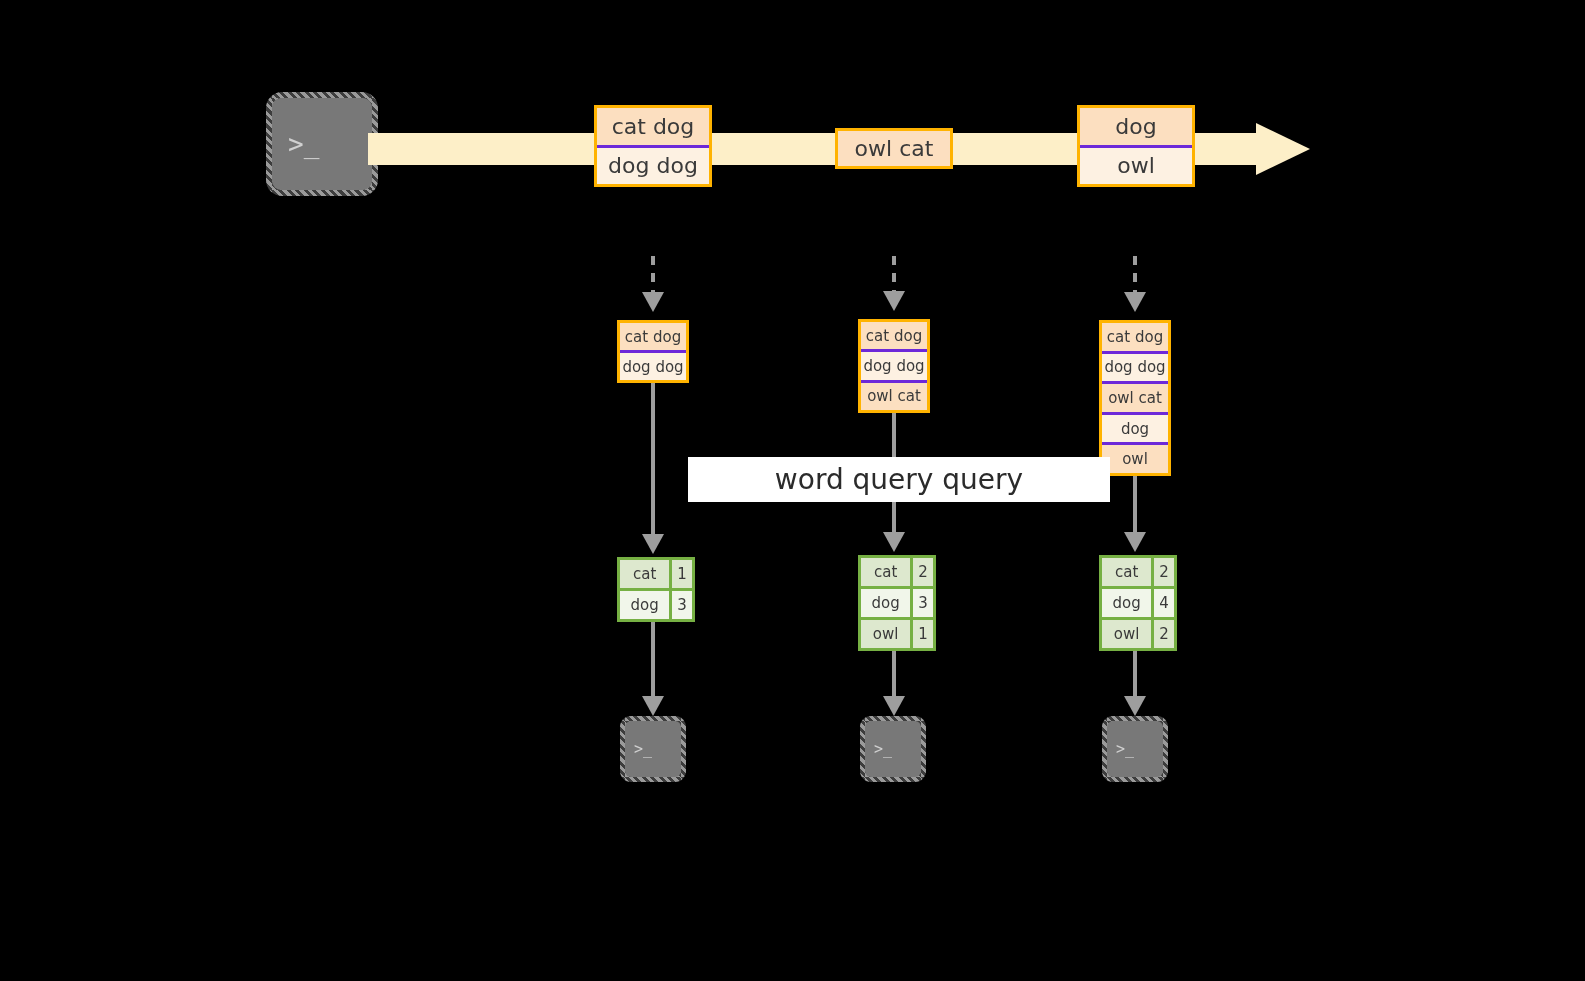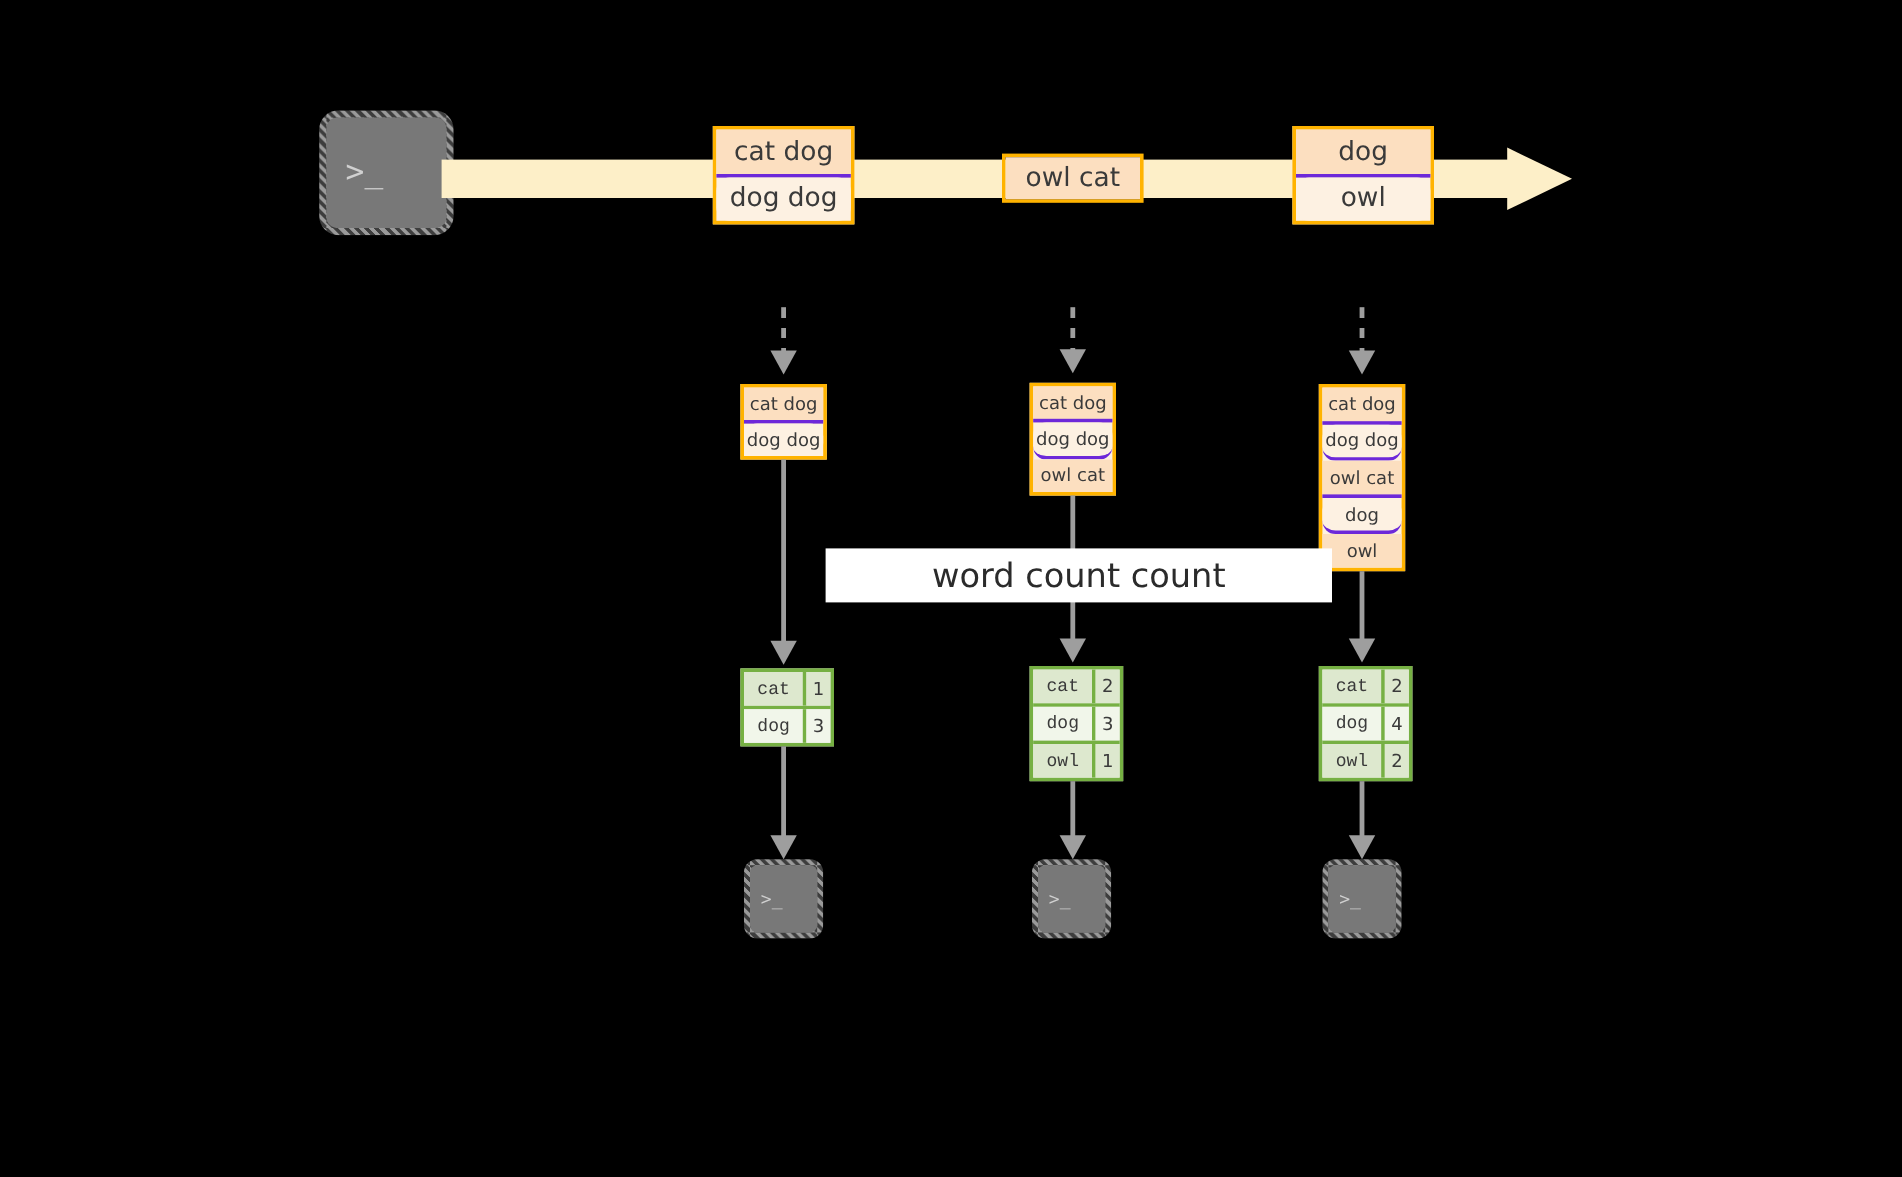--- a/index.html
+++ b/index.html
@@ -66,21 +66,21 @@
   }
   .obox .row {
     flex: 1 1 auto;
     display: flex; align-items: center; justify-content: center;
     color: #3a3a3a;
     white-space: nowrap;
     border-bottom: 3px solid #6d28d9;
   }
   .obox .row:last-child { border-bottom: none; }
   .obox .row.shade { background: #FCDFC0; }
-  .obox .row.light { background: #FDF1E2; border-radius: 11px; }
+  .obox .row.light { background: #FDF1E2; }
 
   
   .tl-box { }
   .tl-box .row { font-size: 22px; }
 
   
   .stack .row { font-size: 15px; }
 
   
   .gtable {
@@ -96,21 +96,21 @@
     border-bottom: 3px solid #76B043;
   }
   .gtable .grow:last-child { border-bottom: none; }
   .gtable .gcell {
     display: flex; align-items: center; justify-content: center;
     color: #3a3a3a;
     font-size: 15px;
     border-right: 3px solid #76B043;
   }
   .gtable .gcell:last-child { border-right: none; }
-  .gtable .gcell.word { width: 68px; font-family: Liberation Mono, monospace; }
+  .gtable .gcell.word { width: 68px; }
   .gtable .gcell.count { width: 26px; }
   .gtable .grow.shade .gcell { background: #DDE8CE; }
   .gtable .grow.light .gcell { background: #F1F6EA; }
 
   
   .v-line {
     position: absolute;
     width: 4px;
     background: #9E9E9E;
   }
@@ -265,16 +265,16 @@
   <div class="v-line" style="left:1133px; top:651px; height:49px;"></div>
   <div class="v-head" style="left:1124px; top:696px;"></div>
 
   <div class="terminal" style="left:1102px; top:716px; width:66px; height:66px; border-width:5px; border-radius:11px;">
     <div class="inner" style="justify-content:flex-start; padding-left:9px; border-radius:6px;">
       <span class="prompt" style="font-size:15px;">&gt;_</span>
     </div>
   </div>
 
   <div class="query-label" style="left:688px; top:457px; width:422px; height:45px;">
-    <span>word count count</span>
+    <span>word query query</span>
   </div>
 
 </div>
 
 </body></html>

